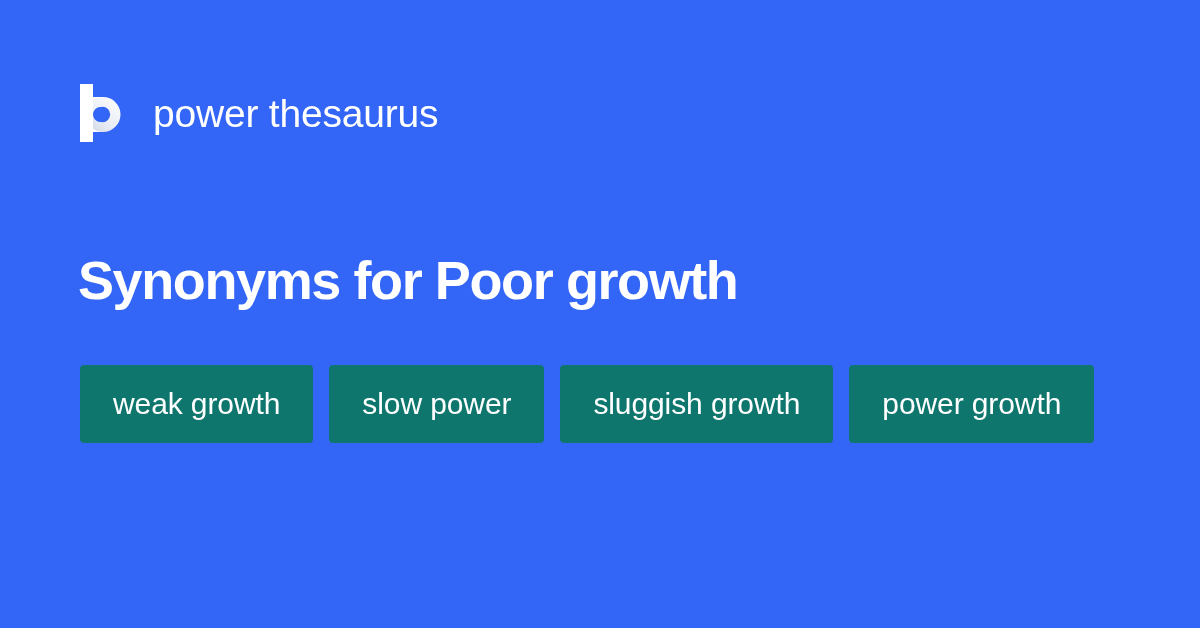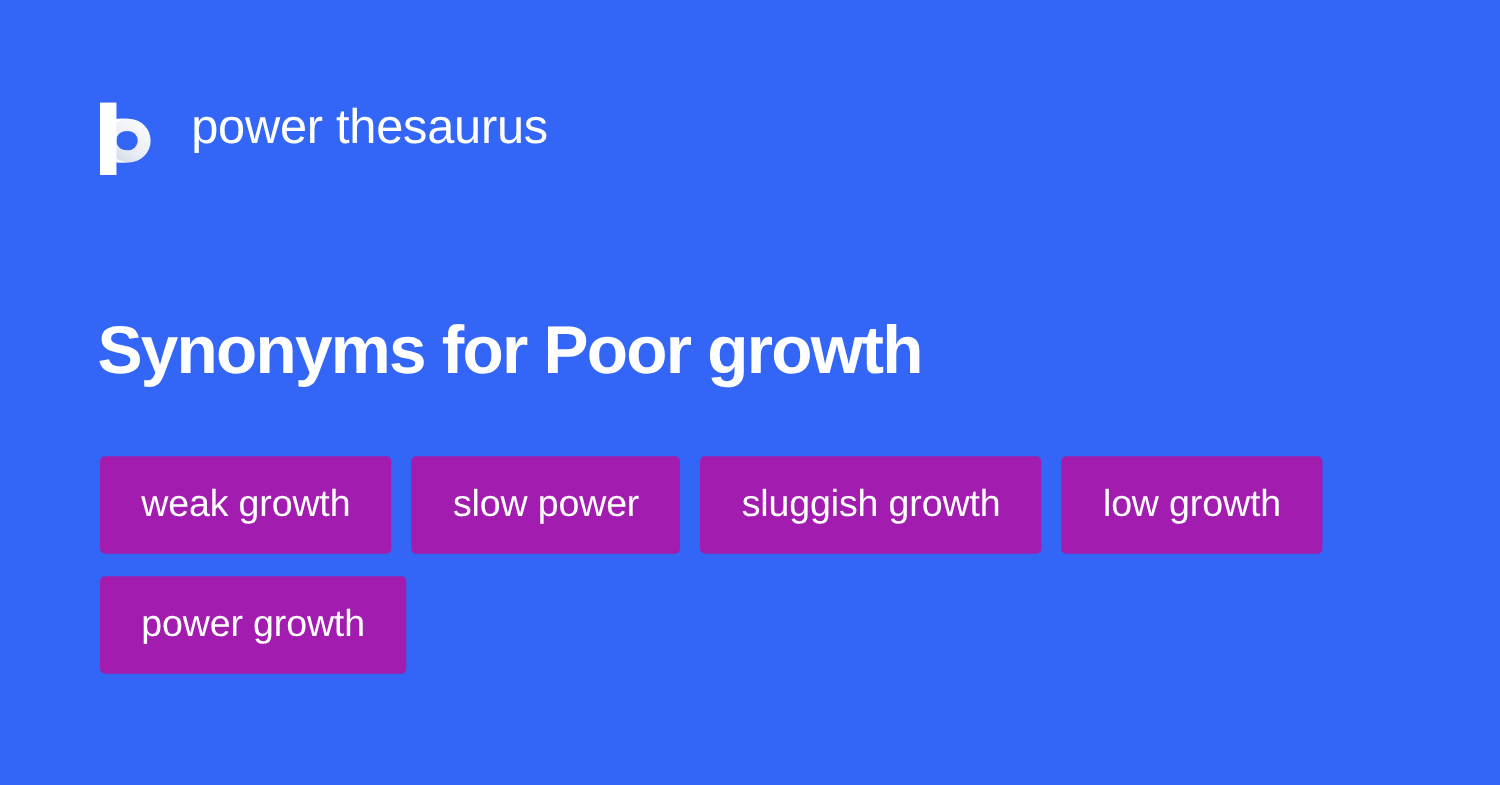--- a/index.html
+++ b/index.html
@@ -20,20 +20,21 @@
     background: #3366f6;
     box-sizing: border-box;
   }
 
   
   .brand {
     position: absolute;
     left: 80px;
     top: 82px;
     display: flex;
+    align-items: center;
     height: 62px;
   }
   .logo-mark {
     width: 46px;
     height: 58px;
     display: block;
     flex: 0 0 auto;
   }
   .brand-name {
     margin-left: 27px;
@@ -70,21 +71,21 @@
     gap: 18px 16px;
     align-content: flex-start;
   }
   .chip {
     height: 78px;
     box-sizing: border-box;
     display: flex;
     align-items: center;
     justify-content: center;
     padding: 0 33px;
-    background: #a21caf;
+    background: #0f766e;
     border-radius: 4px;
     color: #ffffff;
     font-size: 30px;
     font-weight: 400;
     line-height: 1;
     letter-spacing: -0.1px;
     white-space: nowrap;
   }
 </style>
 </head>
@@ -114,17 +115,16 @@
     </svg>
     <div class="brand-name">power thesaurus</div>
   </div>
 
   <h1 class="headline">Synonyms for Poor growth</h1>
 
   <div class="chips">
     <div class="chip">weak growth</div>
     <div class="chip">slow power</div>
     <div class="chip">sluggish growth</div>
-    <div class="chip">low growth</div>
     <div class="chip">power growth</div>
   </div>
 
 </div>
 
 </body></html>

